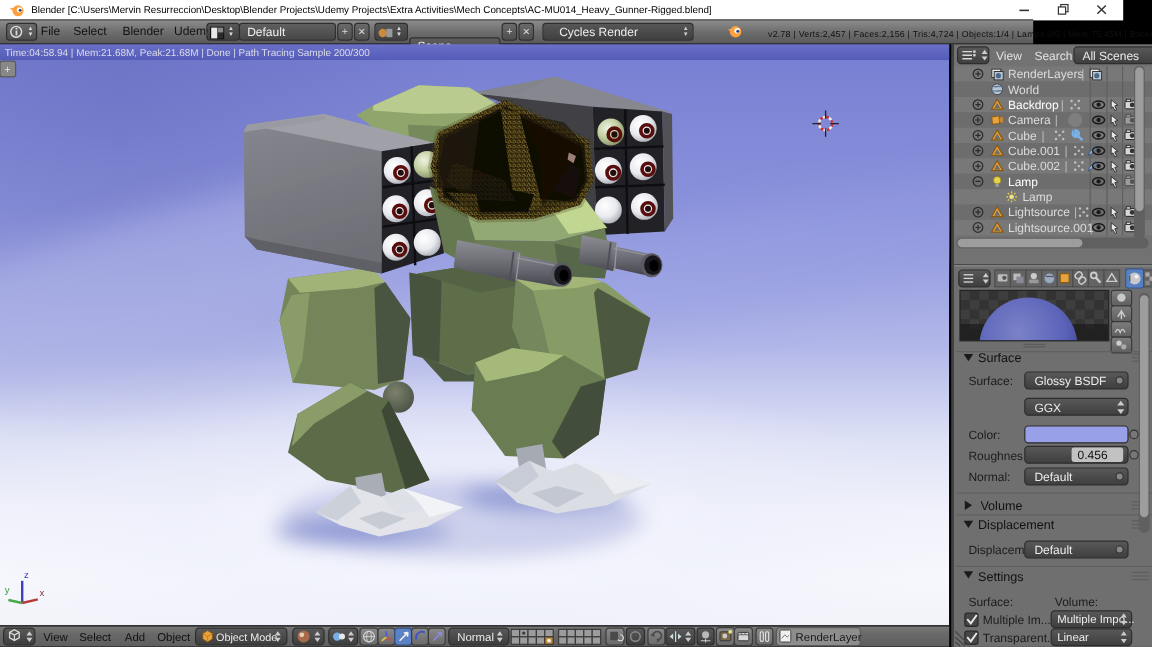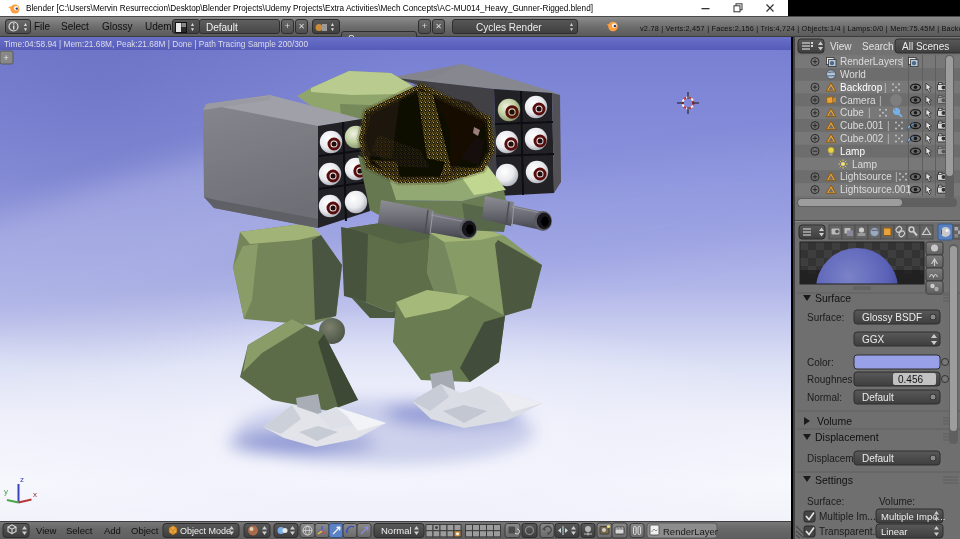--- a/index.html
+++ b/index.html
@@ -1,24 +1,24 @@
 <!DOCTYPE html>
 <html><head>
 <meta charset="utf-8">
 <style>
 * { margin:0; padding:0; box-sizing:border-box; }
 html,body { width:960px; height:539px; overflow:hidden; background:#000; }
 body { font-family:"Liberation Sans", sans-serif; position:relative; }
 .abs { position:absolute; }
 
-#titlebar { left:0; top:0; width:788px; height:17px; background:#ffffff; color:#000; font-size:8.2px; }
+#titlebar { left:0; top:0; width:936px; height:17px; background:#ffffff; color:#000; font-size:8.2px; }
 #titlebar .ttext { position:absolute; left:26px; top:4px; white-space:nowrap; letter-spacing:0px; }
 #winbtns { position:absolute; right:8px; top:0; height:17px; color:#333; }
 
-#menubar { left:0; top:16px; width:960px; height:21px; background:linear-gradient(#8c8c8c,#6e6e6e 50%,#5a5a5a); border-top:1px solid #4a4a4a; border-bottom:1px solid #3c3c3c; }
+#menubar { left:0; top:16px; width:861px; height:21px; background:linear-gradient(#8c8c8c,#6e6e6e 50%,#5a5a5a); border-top:1px solid #4a4a4a; border-bottom:1px solid #3c3c3c; }
 .mtxt { position:absolute; top:4px; font-size:10px; color:#111; white-space:nowrap; }
 .btn { position:absolute; border-radius:3px; background:linear-gradient(#6a6a6a,#4e4e4e); border:1px solid #2e2e2e; color:#e8e8e8; font-size:10px; }
 .btn.dark { background:linear-gradient(#565656,#404040); }
 .updn { position:absolute; right:2px; top:2px; width:7px; height:12px; color:#cfcfcf; font-size:5px; line-height:5px; text-align:center; }
 
 #vp { left:0; top:37px; width:791px; height:484px; }
 
 #bluebar { left:0; top:37px; width:791px; height:13px; background:linear-gradient(#6a70c8,#555cb8); color:#dcdce8; font-size:8.3px; }
 #bluebar span { position:absolute; left:4px; top:2px; white-space:nowrap; }
 
@@ -50,21 +50,21 @@
 <div class="abs" id="menubar">
   <div class="btn" style="left:5px;top:2px;width:26px;height:15px;"></div>
   <svg class="abs" style="left:8px;top:4px" width="12" height="11" viewBox="0 0 12 11">
     <circle cx="5.5" cy="5.5" r="4.5" fill="none" stroke="#ddd" stroke-width="1.2"></circle>
     <rect x="5" y="4.5" width="1.4" height="4" fill="#ddd"></rect>
       <rect x="5" y="2.2" width="1.4" height="1.4" fill="#ddd"></rect>
   </svg>
   <div class="abs" style="left:23px;top:5px;font-size:5px;line-height:4.5px;color:#ddd">▲<br>▼</div>
   <span class="mtxt" style="left:34px">File</span>
   <span class="mtxt" style="left:61px">Select</span>
-  <span class="mtxt" style="left:102px">Glossy</span>
+  <span class="mtxt" style="left:102px">Blender</span>
   <span class="mtxt" style="left:145px">Udemy</span>
 
   <div class="btn dark" style="left:172px;top:2px;width:28px;height:15px;">
     <svg class="abs" style="left:2px;top:2px" width="12" height="11" viewBox="0 0 12 11">
       <rect x="0.5" y="0.5" width="11" height="10" fill="#2a2a2a" stroke="#111"></rect>
       <rect x="1" y="1" width="5" height="9" fill="#e8e8e8"></rect>
       <rect x="6.5" y="1" width="4.5" height="4" fill="#888"></rect>
     </svg>
     <div class="abs" style="left:17px;top:2px;font-size:5px;line-height:4.5px;color:#ddd">▲<br>▼</div>
   </div>
@@ -81,21 +81,21 @@
     </svg>
     <div class="abs" style="left:17px;top:2px;font-size:5px;line-height:4.5px;color:#ddd">▲<br>▼</div>
   </div>
   <div class="btn" style="left:341px;top:14px;width:76px;height:15px;background:linear-gradient(#5f5f5f,#474747)">
       <span style="position:absolute;left:6px;top:2px;color:#f2f2f2">Scene</span>
     </div>
   <div class="btn" style="left:418px;top:2px;width:13px;height:15px;text-align:center;line-height:13px;color:#ddd;font-size:9px">+</div>
   <div class="btn" style="left:432px;top:2px;width:13px;height:15px;text-align:center;line-height:13px;color:#ddd;font-size:8px">✕</div>
 
   <div class="btn dark" style="left:452px;top:2px;width:126px;height:15px;">
-      <span style="position:absolute;left:23px;top:2px;color:#eee">Cycles Render</span>
+      <span style="position:absolute;left:13px;top:2px;color:#eee">Cycles Render</span>
     <div class="updn">▲<br>▼</div>
   </div>
   <svg class="abs" style="left:606px;top:3px" width="14" height="13" viewBox="0 0 14 13">
     <circle cx="7" cy="6.5" r="4.8" fill="#ff9f3e"></circle>
     <circle cx="8.3" cy="5.6" r="2.3" fill="#fff"></circle>
     <circle cx="8.9" cy="6" r="1.3" fill="#25427e"></circle>
     <path d="M0.5 4.5 L6.5 3.5 L3.5 6.8 Z" fill="#ff9f3e"></path>
   </svg>
   <span class="mtxt" style="left:640px;font-size:7.3px;top:6.5px;letter-spacing:0.22px">v2.78 | Verts:2,457 | Faces:2,156 | Tris:4,724 | Objects:1/4 | Lamps:0/0 | Mem:75.45M | Backdrop</span>
 </div>

